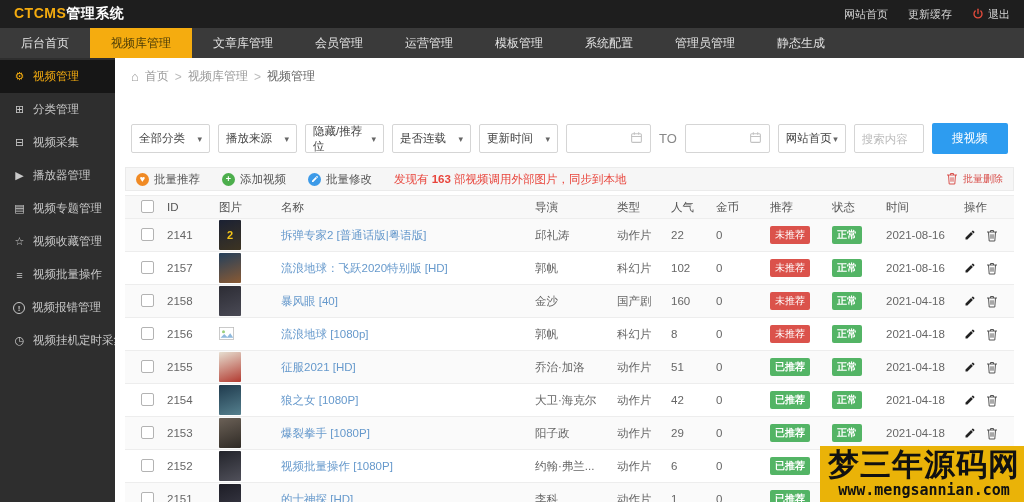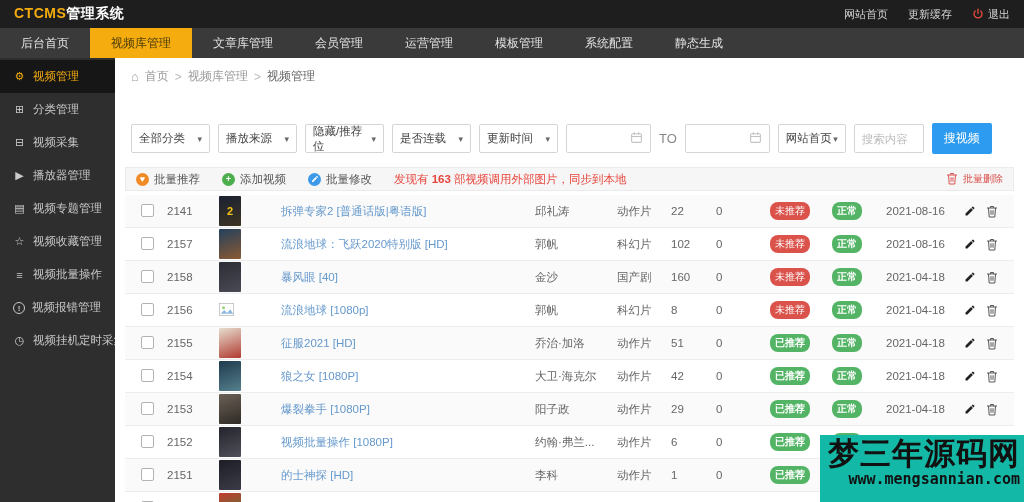--- a/index.html
+++ b/index.html
@@ -47,21 +47,21 @@
     color:#444; cursor:pointer; flex:none; }
   .chev { font-size:9px; color:#666; }
   .fdate { width:85px; height:29px; border:1px solid #d5d5d5; border-radius:2px; background:#fff;
     display:flex; align-items:center; justify-content:flex-end; padding:0 7px; cursor:text; flex:none; }
   .cal-svg { width:13px; height:13px; color:#c2c2c2; }
   .to-label { font-size:13px; color:#888; flex:none; }
   .fselect.small { width:68px; }
   .finput { width:70px; height:29px; border:1px solid #d5d5d5; border-radius:2px; padding:0 7px;
     font-size:11.5px; color:#444; outline:none; flex:none; }
   .finput::placeholder { color:#bbb; }
-  .search-btn { width:60px; height:31px; background:var(--button); color:#fff; border:none;
+  .search-btn { width:76px; height:31px; background:var(--button); color:#fff; border:none;
     border-radius:2px; font-size:12px; cursor:pointer; flex:none;font-family:Liberation Serif, serif; }
 
   
   .toolbar { height:24px; background:#f6f6f6; border:1px solid #ebebeb; display:flex;
     align-items:center; justify-content:space-between; padding:0 10px; margin-top:2px; }
   .tb-left { display:flex; align-items:center; gap:22px; }
   .tb-action { display:flex; align-items:center; gap:5px; font-size:11.5px; color:#555; cursor:pointer; }
   .dot { width:13px; height:13px; border-radius:50%; color:#fff; font-size:9px; line-height:13px;
     text-align:center; font-weight:bold; flex:none; display:flex; align-items:center; justify-content:center; }
   .dot.orange { background:#f08a24; }
@@ -89,34 +89,34 @@
   .col-rec { width:62px; flex:none; }
   .col-status { width:54px; flex:none; }
   .col-time { width:78px; flex:none; }
   .col-ops { width:50px; flex:none; display:flex; gap:10px; align-items:center; }
   .cb { width:13px; height:13px; border:1px solid #b3b3b3; border-radius:2px; background:#fff;
     display:inline-block; cursor:pointer; }
   .poster { width:22px; height:30px; border-radius:1px; display:flex; align-items:center;
     justify-content:center; font-size:11px; font-weight:bold; color:#f5c518; }
   .broken-svg { width:15px; height:13px; }
   .vlink { color:var(--link); cursor:pointer; text-decoration:none; }
-  .badge { display:inline-block; padding:2px 5px; border-radius:8px; color:#fff; font-size:10px; cursor:pointer; }
+  .badge { display:inline-block; padding:2px 5px; border-radius:2px; color:#fff; font-size:10px; cursor:pointer; }
   .badge.red { background:var(--badge-red); }
   .badge.green { background:var(--badge-green);font-weight:bold; }
   .op-icon { cursor:pointer; display:flex; }
   .pencil-svg { width:12px; height:12px; color:#222; }
   .row-trash-svg { width:12px; height:13px; color:#555; }
 
   
-  .watermark { position:absolute; right:0; bottom:0; background:#14b8a6; z-index:20;
-    padding:2px 4px 14px 8px; text-align:center; }
+  .watermark { position:absolute; right:0; bottom:0; background:#eab308; z-index:20;
+    padding:2px 4px 3px 8px; text-align:center; }
   .wm1 { font-family:"DejaVu Serif","Liberation Serif",serif; font-weight:bold; font-size:31px;
     color:#111; line-height:1.05; letter-spacing:1px; white-space:nowrap; }
   .wm2 { font-family:"DejaVu Sans Mono","Liberation Mono",monospace; font-weight:bold; font-size:15px;
-    color:#111; white-space:nowrap;text-align:right; }
+    color:#111; white-space:nowrap; }
 </style>
 </head>
 <body>
 
 <div class="page">
 
   <header class="topbar">
     <div class="brand">
       <span class="hi">CTCMS</span><span>管理系统</span>
     </div>
@@ -134,20 +134,21 @@
   </header>
 
   <nav class="navbar" id="navbar">
       <div class="nav-item">后台首页</div>
       <div class="nav-item active">视频库管理</div>
       <div class="nav-item">文章库管理</div>
       <div class="nav-item">会员管理</div>
       <div class="nav-item">运营管理</div>
       <div class="nav-item">模板管理</div>
       <div class="nav-item">系统配置</div>
+      <div class="nav-item">管理员管理</div>
       <div class="nav-item">静态生成</div>
     </nav>
 
   <div class="layout">
 
     <aside class="sidebar" id="sidebar">
         <div class="side-item active">
           <span class="side-icon">⚙</span>
           <span>视频管理</span>
         </div>
@@ -259,20 +260,34 @@
         </div>
         <span class="tb-del">
           <svg class="trash-svg" viewBox="0 0 24 26" fill="none" stroke="#d9534f" stroke-width="2">
               <path d="M2 6h20M9 6V3h6v3M5 6l1.4 18h11.2L19 6M10 10.5v9M14 10.5v9"></path>
             </svg>
           <span>批量删除</span>
         </span>
       </div>
 
       <div class="vtable" id="vtable">
+          <div class="trow head">
+            <div class="col-cb"><span class="cb"></span></div>
+            <div class="col-id">ID</div>
+            <div class="col-img">图片</div>
+            <div class="col-name">名称</div>
+            <div class="col-dir">导演</div>
+            <div class="col-type">类型</div>
+            <div class="col-hits">人气</div>
+            <div class="col-coin">金币</div>
+            <div class="col-rec">推荐</div>
+            <div class="col-status">状态</div>
+            <div class="col-time">时间</div>
+            <div class="col-ops">操作</div>
+          </div>
           <div class="trow odd">
             <div class="col-cb"><span class="cb"></span></div>
             <div class="col-id">2141</div>
             <div class="col-img">
               <div class="poster" style="background: linear-gradient(160deg, rgb(27, 33, 51), rgb(61, 52, 34));">2</div>
             </div>
             <div class="col-name"><a class="vlink">拆弹专家2 [普通话版|粤语版]</a></div>
             <div class="col-dir">邱礼涛</div>
             <div class="col-type">动作片</div>
             <div class="col-hits">22</div>

